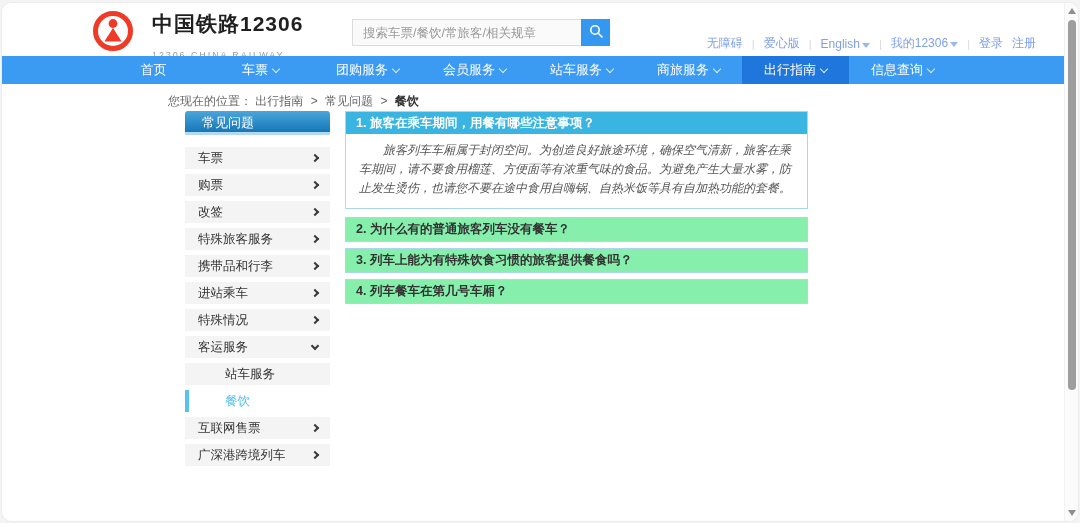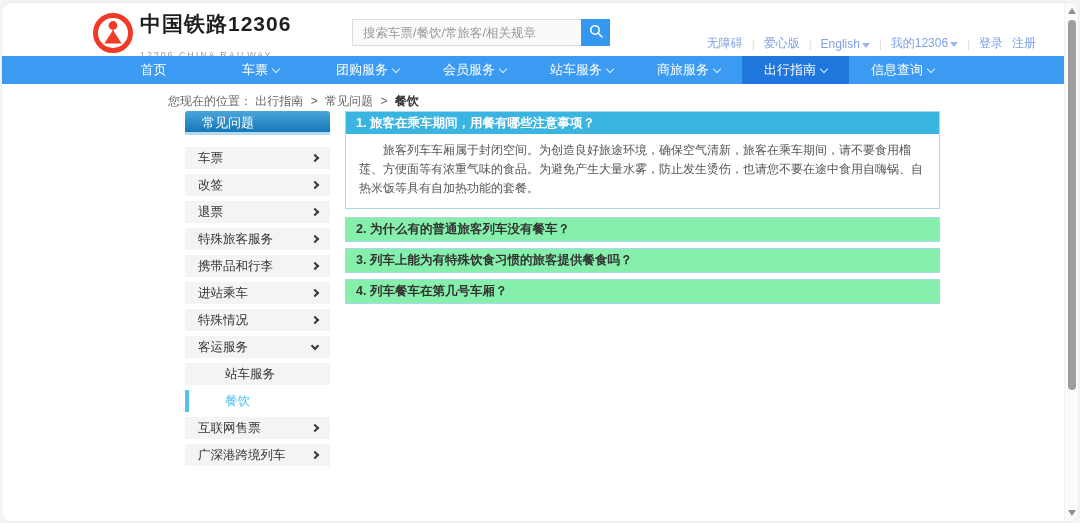--- a/index.html
+++ b/index.html
@@ -3,21 +3,21 @@
 <meta charset="utf-8">
 <style>
   * { box-sizing: border-box; margin: 0; padding: 0; }
   html,body { background:#f4f4f4; }
   body { font-family:"Liberation Sans","DejaVu Sans",sans-serif; }
   .page { position:relative; width:1080px; height:523px; background:#f4f4f4; overflow:hidden; }
   .sheet { position:absolute; left:2px; top:3px; right:2px; bottom:2px; background:#fff;
            border-radius:9px; box-shadow:0 0 0 1px #ececec; overflow:hidden; }
 
   
-  .logo { position:absolute; left:90px; top:7px; display:flex; align-items:center; gap:6px; }
+  .logo { position:absolute; left:90px; top:7px; display:flex; align-items:flex-start; gap:18px; }
   .logo-title { font-size:21px; font-weight:bold; color:#1f1f1f; letter-spacing:1px; }
   .logo-subtitle { font-size:9px; color:#9b9b9b; letter-spacing:1.9px; margin-top:12px; }
 
   .search { position:absolute; left:350px; top:16px; display:flex; }
   .search-input { width:229px; height:27px; border:1px solid #ddd; border-right:none; background:#fafafa;
                   padding:0 10px; font-size:12.5px; color:#3b82f6; outline:none;
                   font-family:"Liberation Sans","DejaVu Sans",sans-serif; }
   .search-input::placeholder { color:#999; }
   .search-btn { width:29px; height:27px; background:#3598f0; border:none; display:flex;
                 align-items:center; justify-content:center; cursor:pointer; }
@@ -53,25 +53,25 @@
                font-size:12.5px; color:#333; display:flex; justify-content:space-between;
                align-items:center; cursor:pointer; }
   .chev { width:6px; height:6px; border-top:2px solid #3a3a3a; border-right:2px solid #3a3a3a;
           display:inline-block; flex:0 0 auto; }
   .chev.right { transform:rotate(45deg); }
   .chev.down  { transform:rotate(135deg); margin-top:-3px; }
   .side-item.sub { padding-left:40px; }
   .side-item.sub.active { background:#fff; border-left:4px solid #56c2ee; padding-left:36px; color:#56c2ee; }
 
   
-  .main { position:absolute; left:343px; top:108px; width:595px; }
+  .main { position:absolute; left:343px; top:108px; width:463px; }
   .faq-box { border:1px solid #aad6ee; margin-bottom:8px; background:#fff; }
   .faq-q-open { height:22px; line-height:22px; background:#3ab5e2; color:#fff; font-size:12.5px;
                 font-weight:bold; padding-left:10px; cursor:pointer; }
-  .faq-answer { padding:7px 13px 10px; font-size:12px; line-height:19px; color:#555; text-indent:2em; }
+  .faq-answer { padding:7px 13px 10px; font-size:12px; line-height:19px; color:#555; text-indent:2em;font-style:italic; }
   .faq-closed { height:25px; line-height:23px; border:1px solid #aad6ee; margin-bottom:6px;
                 padding-left:10px; font-size:12.5px; color:#333; font-weight:bold; background:#86efac; cursor:pointer; }
 
   
   .scrollbar { position:absolute; top:0; right:0; bottom:0; width:14px; background:#fbfbfb;
                border-left:1px solid #f1f1f1; }
   .sb-up { position:absolute; top:5px; left:3px; width:0; height:0; border-left:4px solid transparent;
            border-right:4px solid transparent; border-bottom:6px solid #8f8f8f; }
   .sb-down { position:absolute; bottom:5px; left:3px; width:0; height:0; border-left:4px solid transparent;
              border-right:4px solid transparent; border-top:6px solid #8f8f8f; }
@@ -164,25 +164,25 @@
     </div>
 
     <div class="sidebar">
       <div class="side-header">常见问题</div>
       <div class="side-list">
         <div class="side-item">
           <span>车票</span>
             <span class="chev right"></span>
         </div>
         <div class="side-item">
+          <span>购票</span>
+            <span class="chev right"></span>
+        </div>
+        <div class="side-item">
           <span>改签</span>
-            <span class="chev right"></span>
-        </div>
-        <div class="side-item">
-          <span>退票</span>
             <span class="chev right"></span>
         </div>
         <div class="side-item">
           <span>特殊旅客服务</span>
             <span class="chev right"></span>
         </div>
         <div class="side-item">
           <span>携带品和行李</span>
             <span class="chev right"></span>
         </div>

